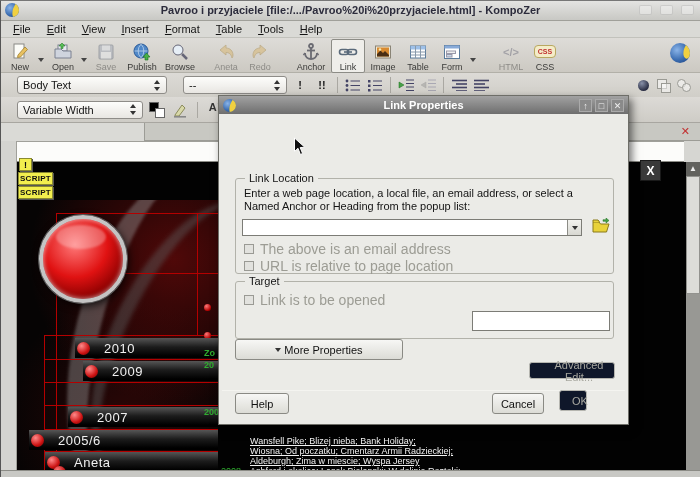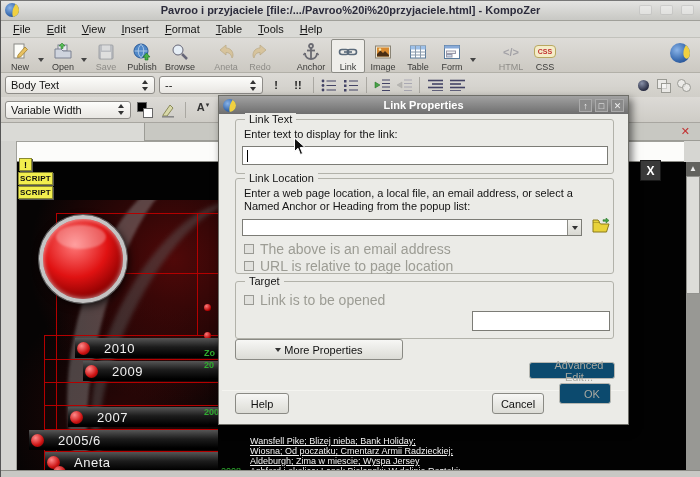--- a/index.html
+++ b/index.html
@@ -44,21 +44,21 @@
   .tsep { width:10px; }
   .toolbar1 .logo.big { width:20px; height:20px; margin:4px 8px 0 auto; }
 
   
   .toolbar2 { position:absolute; left:0; top:72px; right:0; height:24px;
     background:linear-gradient(#dcdad6,#d0cec8); display:flex; align-items:center; padding:0 4px; gap:4px; }
   .toolbar3 { position:absolute; left:0; top:96px; right:0; height:26px;
     background:linear-gradient(#dcdad6,#ceccC6); border-bottom:1px solid #a8a6a0;
     display:flex; align-items:center; padding:0 4px; gap:6px; }
   .combo { height:18px; background:linear-gradient(#fdfdfb,#e8e6e2); border:1px solid #8e8c88;
-    border-radius:3px; font-size:11px; color:#141414; display:flex; align-items:center; padding:0 5px; }
+    border-radius:3px; font-size:11px; color:#141414; display:flex; align-items:center; padding:0 5px;margin-left:12px; }
   .combo .cval { flex:1; }
   .spinner { width:7px; height:11px; position:relative; margin-left:6px; }
   .spinner::before { content:''; position:absolute; top:0; left:0; border-left:3.5px solid transparent;
     border-right:3.5px solid transparent; border-bottom:4px solid #333; }
   .spinner::after { content:''; position:absolute; bottom:0; left:0; border-left:3.5px solid transparent;
     border-right:3.5px solid transparent; border-top:4px solid #333; }
   .fbtn { min-width:18px; height:18px; display:flex; align-items:center; justify-content:center;
     font-size:11px; font-weight:bold; color:#222; }
   .fbtn.disabled { opacity:.4; }
   .vline { width:1px; height:16px; background:#aaa8a2; margin:0 2px; }
@@ -159,21 +159,21 @@
   .chk .clab { font-size:14px; color:#141414;text-align:center; }
   .ddbtn { position:absolute; top:0; bottom:0; width:14px; background:linear-gradient(#f2f2ee,#d8d8d2);
     border-left:1px solid #8c8c86; display:flex; align-items:center; justify-content:center; }
   .ddbtn::after { content:''; border-left:3.5px solid transparent; border-right:3.5px solid transparent;
     border-top:4px solid #333; }
   .dselect { position:absolute; background:#e4e4e0; border:1px solid #a0a09a; display:flex;
     align-items:center; padding:0 5px; font-size:11px; color:#9c9c94; }
   .dbtn { position:absolute; height:21px; background:linear-gradient(#f7f7f5,#dddd d8);
     background:linear-gradient(#f7f7f5,#dcdcd6); border:1px solid #8a8a84; border-radius:3px;
     font-size:11px; color:#111; display:flex; align-items:center; justify-content:center; }
-  .dbtn.disabled { color:#a8a8a0; border-color:#b6b6b0; background:#0c4a6e;padding-left:14px; }
+  .dbtn.disabled { color:#a8a8a0; border-color:#b6b6b0; background:#0f172a;padding-left:14px; }
   .moreprops::before { content:''; border-left:3.5px solid transparent; border-right:3.5px solid transparent;
     border-top:4px solid #333; margin-right:3px; }
   .dsep { position:absolute; left:3px; right:3px; height:1px; background:#bcbcb4;
     border-bottom:1px solid #f4f4f0; }
 
   
   .cursor { position:absolute; left:292px; top:136px; z-index:50; }
 </style>
 </head>
 <body>
@@ -535,27 +535,20 @@
       <span class="logo"></span>
       <span class="dlg-title">Link Properties</span>
       <span class="dlg-btns">
         <span>↑</span>
         <span>□</span>
         <span>✕</span>
       </span>
     </div>
     <div class="dlg-body">
 
-      <div class="grp" style="top:5px;height:55px">
-        <span class="grp-legend">Link Text</span>
-        <span class="dlbl" style="left:8px;top:8px">Enter text to display for the link:</span>
-        <div class="tinput" style="left:6px;top:26px;width:366px;height:19px">
-          <span class="caret"></span>
-        </div>
-      </div>
 
       <div class="grp" style="top:64px;height:96px">
         <span class="grp-legend">Link Location</span>
         <span class="dlbl" style="left:8px;top:8px;width:362px">Enter a web page location, a local file, an email address, or select a Named Anchor or Heading from the popup list:</span>
         <div class="tinput" style="left:6px;top:40px;width:340px;height:17px">
           <span class="ddbtn" style="right:0"></span>
         </div>
         <span style="position:absolute;left:356px;top:39px">
           <svg width="18" height="15" viewBox="0 0 18 15">
               <path d="M1 4 h6 l1.5 2 H17 l-2.5 8 H1 z" fill="#e8d23a" stroke="#8a7a1a"></path>
@@ -590,21 +583,21 @@
       </button>
 
       <span class="dsep" style="top:276px"></span>
 
       <button class="dbtn" style="left:16px;top:279px;width:54px">
         <span>Help</span>
       </button>
       <button class="dbtn" style="left:273px;top:279px;width:52px">
         <span>Cancel</span>
       </button>
-      <button class="dbtn disabled" style="left:340px;top:269px;width:52px">
+      <button class="dbtn disabled" style="left:340px;top:276px;width:28px">
         <span>OK</span>
       </button>
     </div>
   </div>
 
   <span class="cursor">
     <svg width="13" height="19" viewBox="0 0 13 19">
         <path d="M1.5 1 L1.5 14.5 L5 11.3 L7.4 17.5 L9.6 16.5 L7.2 10.6 L11.8 10.2 Z" fill="#111" stroke="#fff" stroke-width="1"></path>
       </svg>
   </span>

